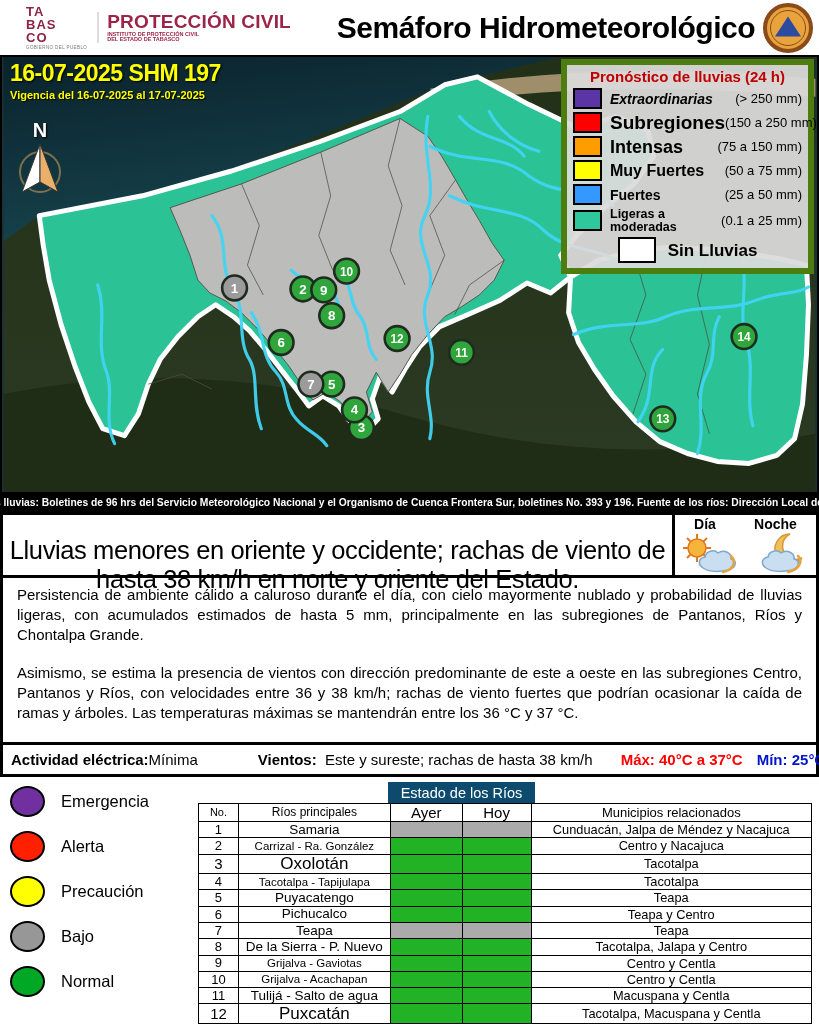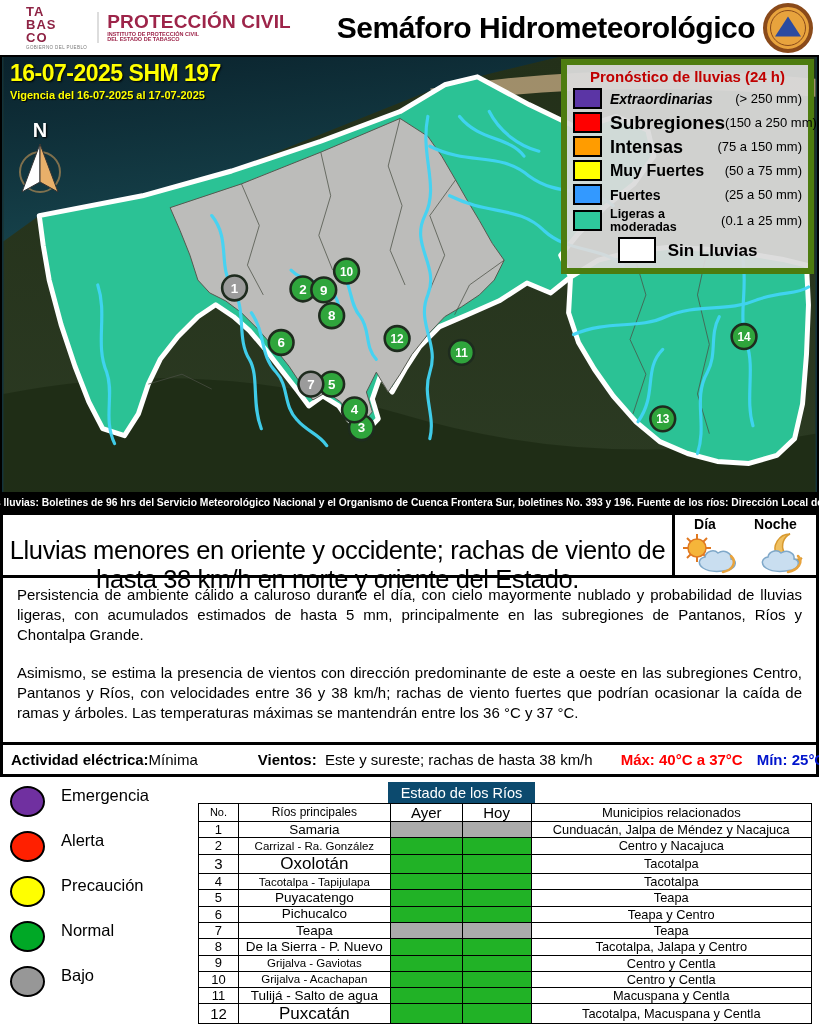--- a/index.html
+++ b/index.html
@@ -68,21 +68,21 @@
     padding:0 8px; font-size:15px; white-space:nowrap; }
   .conditions .b { font-weight:bold; }
   .cond-electric { margin-right:60px; }
   .cond-wind { margin-right:28px; }
   .cond-max { color:#FF0000; font-weight:bold; margin-right:14px; }
   .cond-min { color:#0014CC; font-weight:bold; }
 
   
   .bottom { display:flex; height:267px; padding-top:5px; }
   .status-legend { width:198px; padding:4px 0 0 10px; display:flex; flex-direction:column; }
-  .sl-item { display:flex; height:31px; margin-bottom:14px; }
+  .sl-item { display:flex; align-items:center; height:31px; margin-bottom:14px; }
   .sl-dot { width:35px; height:31px; border-radius:50%; border:2px solid #000; margin-right:16px; flex:0 0 auto; }
   .sl-label { font-size:16.5px; color:#000; line-height:1.1; }
 
   .table-zone { position:relative; width:618px; }
   .rt-title { position:absolute; left:190px; top:0; width:147px; height:21px; background:#0c4a6e; color:#fff;
     font-size:14.5px; display:flex; align-items:center; justify-content:center; }
   table.rivers { border-collapse:collapse; position:absolute; top:21px; left:0; width:614px; }
   table.rivers th, table.rivers td { border:1.6px solid #000; text-align:center; padding:0; line-height:1.05; }
   table.rivers th { font-weight:normal; height:18px; }
   th.h-no { font-size:11px; } th.h-river { font-size:12px; } th.h-ayer, th.h-hoy { font-size:15px; }
@@ -342,26 +342,26 @@
         </div>
         <div class="sl-item">
           <span class="sl-dot" style="background: rgb(255, 32, 0);"></span>
           <span class="sl-label">Alerta</span>
         </div>
         <div class="sl-item">
           <span class="sl-dot" style="background: rgb(255, 255, 0);"></span>
           <span class="sl-label">Precaución</span>
         </div>
         <div class="sl-item">
+          <span class="sl-dot" style="background: rgb(151, 151, 151);"></span>
+          <span class="sl-label">Bajo</span>
+        </div>
+        <div class="sl-item">
           <span class="sl-dot" style="background: rgb(0, 168, 38);"></span>
           <span class="sl-label">Normal</span>
-        </div>
-        <div class="sl-item">
-          <span class="sl-dot" style="background: rgb(151, 151, 151);"></span>
-          <span class="sl-label">Bajo</span>
         </div>
       </div>
     <div class="table-zone">
       <div class="rt-title">Estado de los Ríos</div>
       <table class="rivers">
         <colgroup>
             <col class="c-no">
             <col class="c-river">
             <col class="c-ayer">
             <col class="c-hoy">

